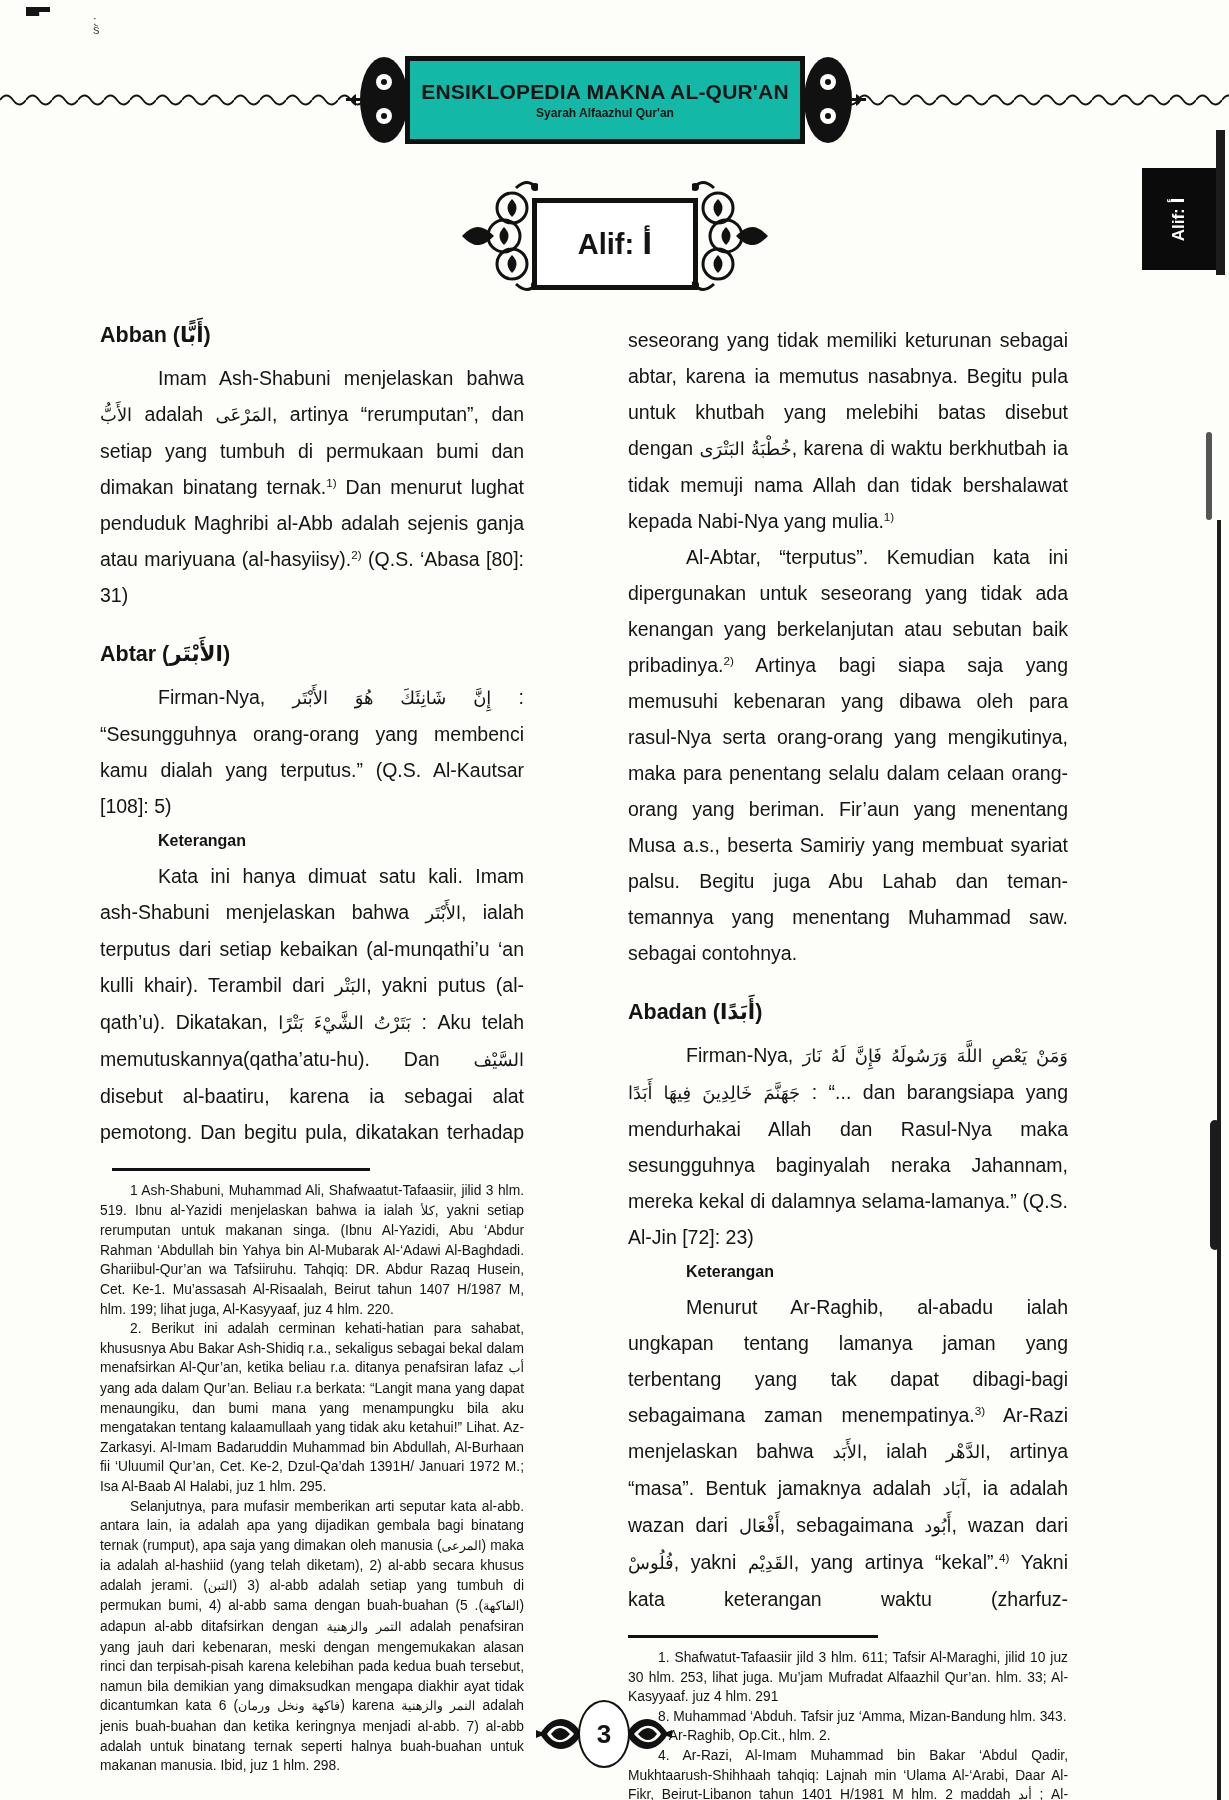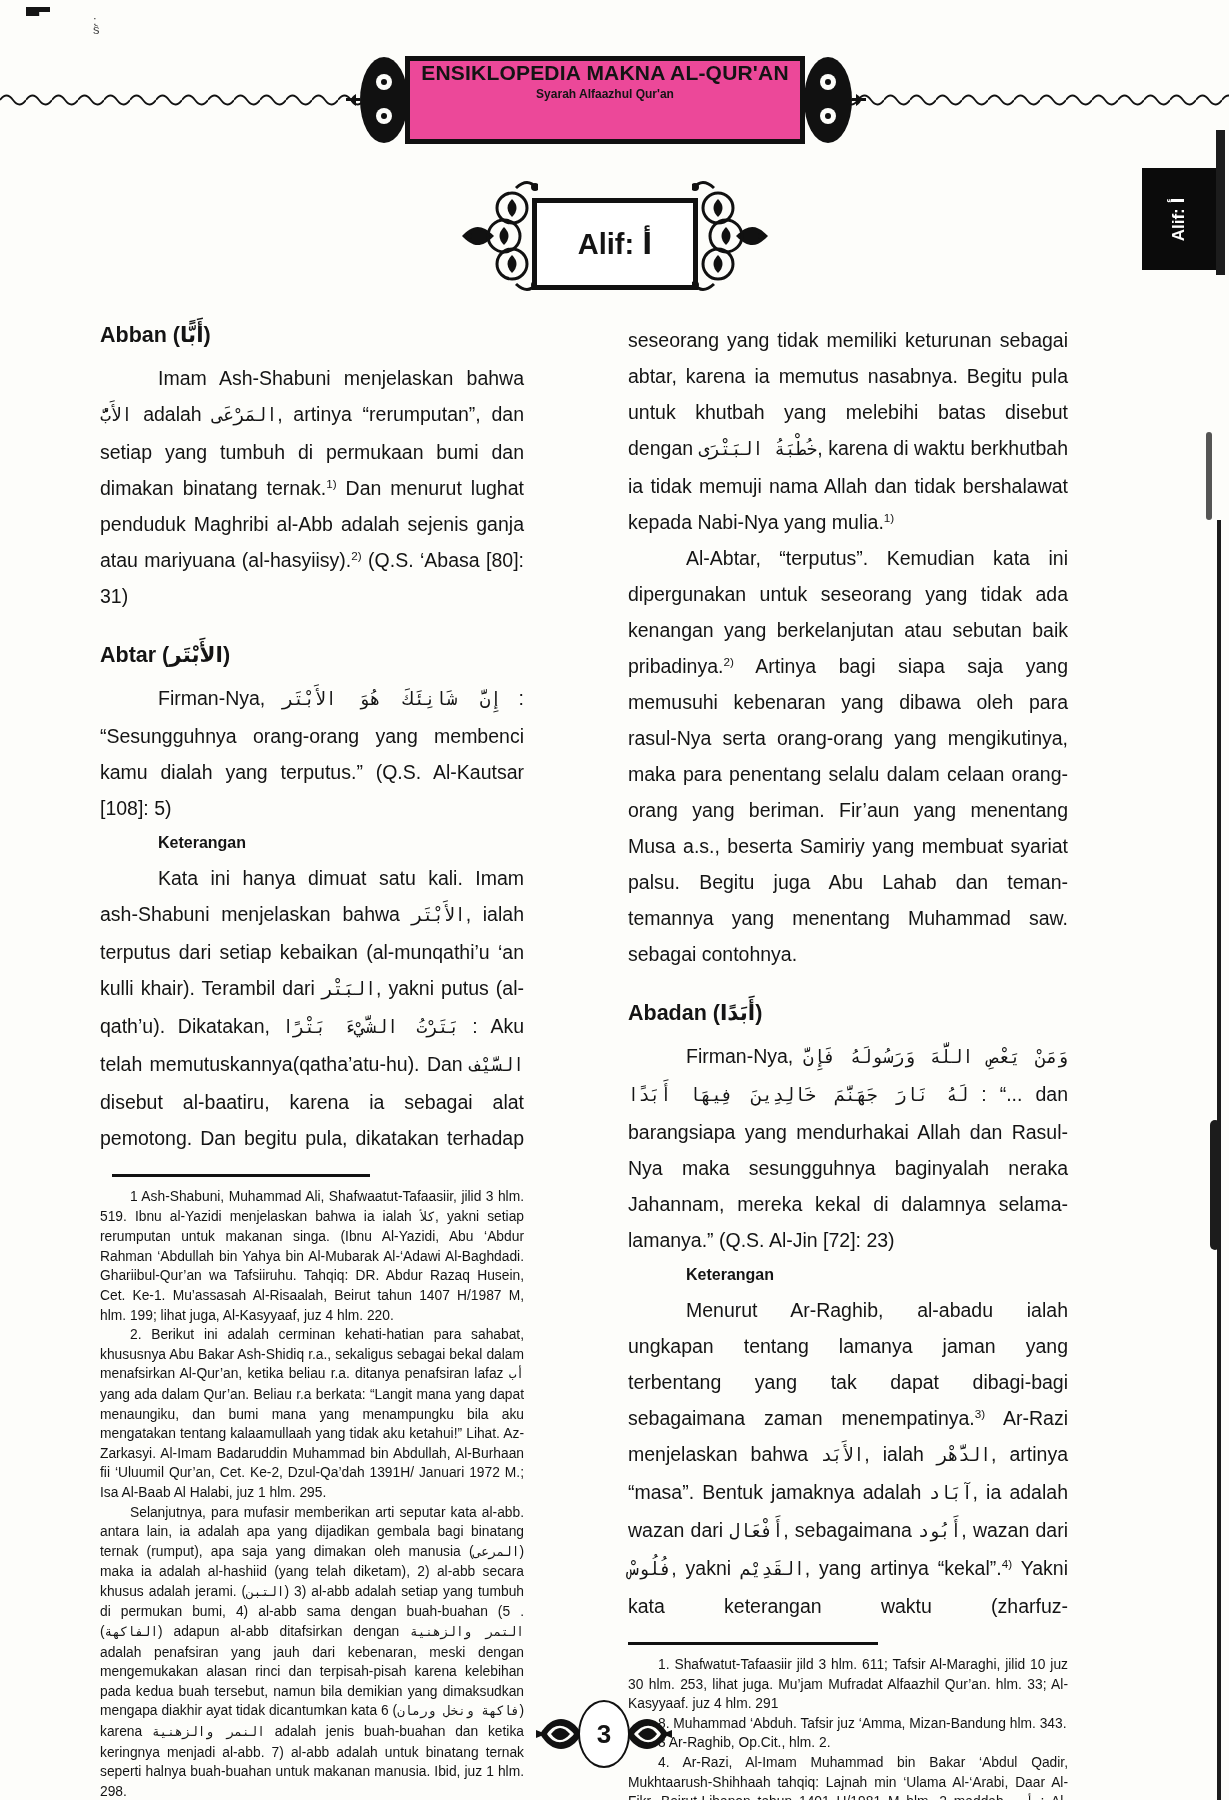--- a/index.html
+++ b/index.html
@@ -10,22 +10,22 @@
   }
   
   .artifact{position:absolute;background:#151515;}
   .art-flag{left:26px;top:7px;width:24px;height:9px;clip-path:polygon(0 0,100% 0,100% 55%,55% 55%,55% 100%,0 100%);}
   .art-dot{left:93px;top:16px;width:7px;height:18px;background:none;color:#444;font-size:13px;line-height:9px;}
   .edge-seg{position:absolute;background:#1c1c1c;}
   
   .wave-svg{position:absolute;left:0;top:92px;}
   .cartouche-box{
     position:absolute;left:405px;top:56px;width:400px;height:88px;
-    background:#ec4899;border:5px solid #111;box-sizing:border-box;
-    display:flex;flex-direction:column;align-items:center;justify-content:flex-start;z-index:3;
+    background:#14b8a6;border:5px solid #111;box-sizing:border-box;
+    display:flex;flex-direction:column;align-items:center;justify-content:center;z-index:3;
   }
   .cartouche-box .t1{font-weight:bold;font-size:21px;letter-spacing:0.2px;}
   .cartouche-box .t2{font-weight:bold;font-size:12px;margin-top:2px;}
   .cap{position:absolute;top:54px;z-index:2;}
   .cap-left{left:344px;}
   .cap-right{left:804px;transform:scaleX(-1);}
   
   .chapter-orn{position:absolute;left:460px;top:168px;width:310px;height:136px;z-index:2;}
   .flourish{position:absolute;top:8px;}
   .flourish-left{left:0;}
@@ -49,21 +49,21 @@
   .col{position:absolute;font-size:19.5px;line-height:36px;text-align:justify;}
   .col-left{left:100px;top:320px;width:424px;}
   .col-right{left:628px;top:322px;width:440px;}
   .entry-heading{font-weight:bold;font-size:21.5px;line-height:30px;margin:0 0 10px 0;text-align:left;}
   .gap-top{margin-top:26px;}
   .sub-heading{font-weight:bold;font-size:16px;line-height:30px;margin:2px 0 2px 58px;text-align:left;}
   p{margin:0;text-indent:58px;}
   p.no-indent{text-indent:0;}
   p.fill-last{text-align-last:justify;}
   .run-i{}
-  .run-ar{font-family:Liberation Mono, monospace;font-size:0.92em;}
+  .run-ar{font-family:Liberation Sans, sans-serif;font-size:0.92em;}
   .run-sup{vertical-align:super;font-size:0.6em;line-height:0;}
   
   .fn-rule{height:3px;background:#111;width:258px;margin:18px 0 10px 12px;}
   .col-right .fn-rule{width:250px;margin-left:0;}
   .footnotes{font-size:13.8px;line-height:19.6px;}
   .footnotes p{text-indent:30px;margin:0;}
   
   .pagenum-orn{position:absolute;left:534px;top:1700px;display:flex;align-items:center;z-index:2;}
   .num-circle{
     width:48px;height:64px;border:2px solid #111;border-radius:50%;

